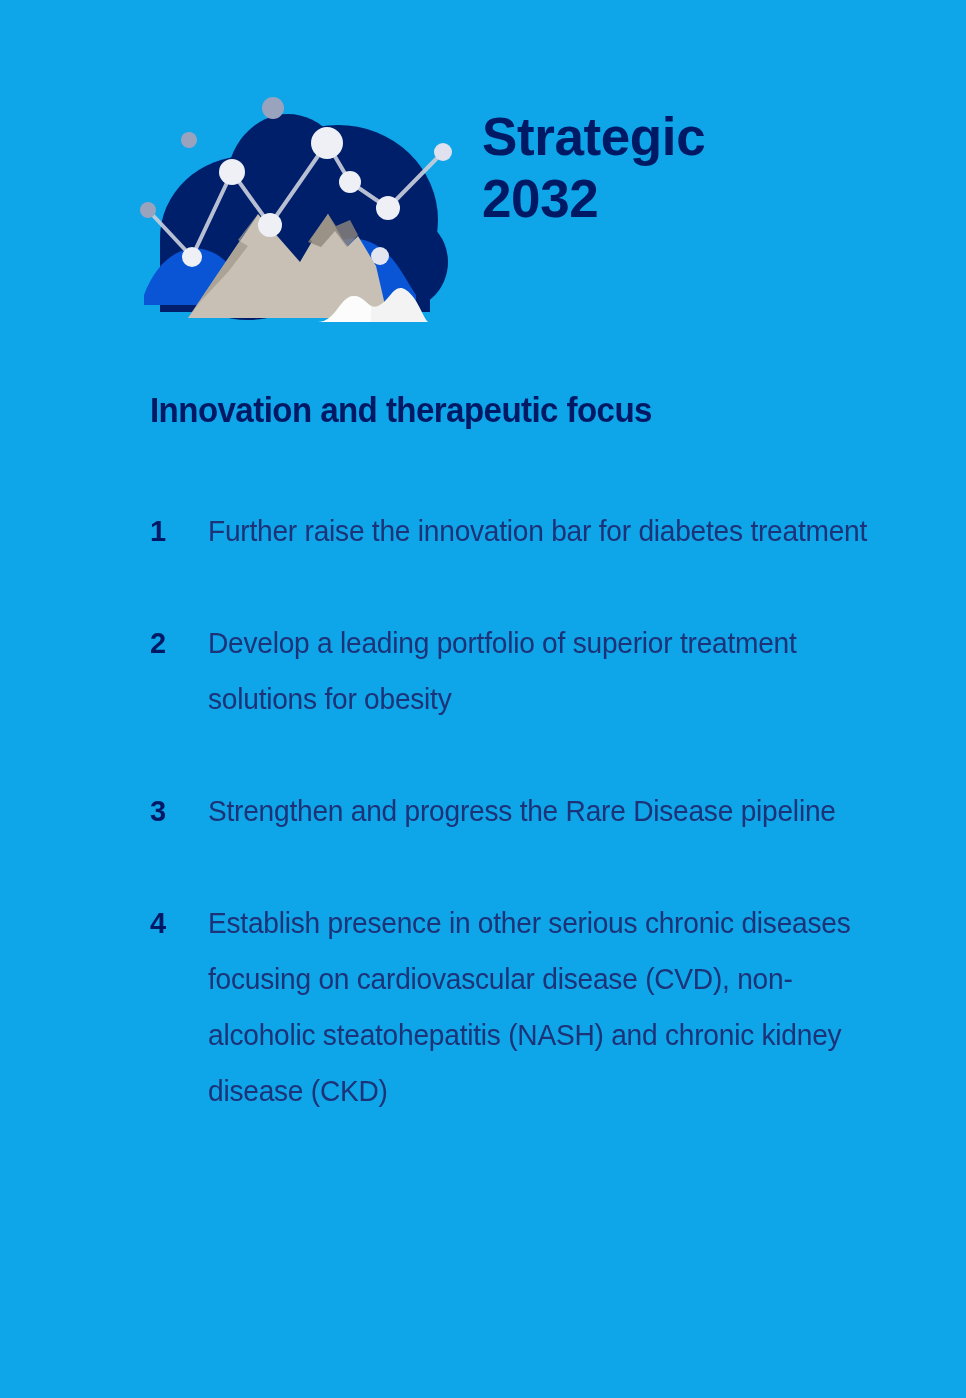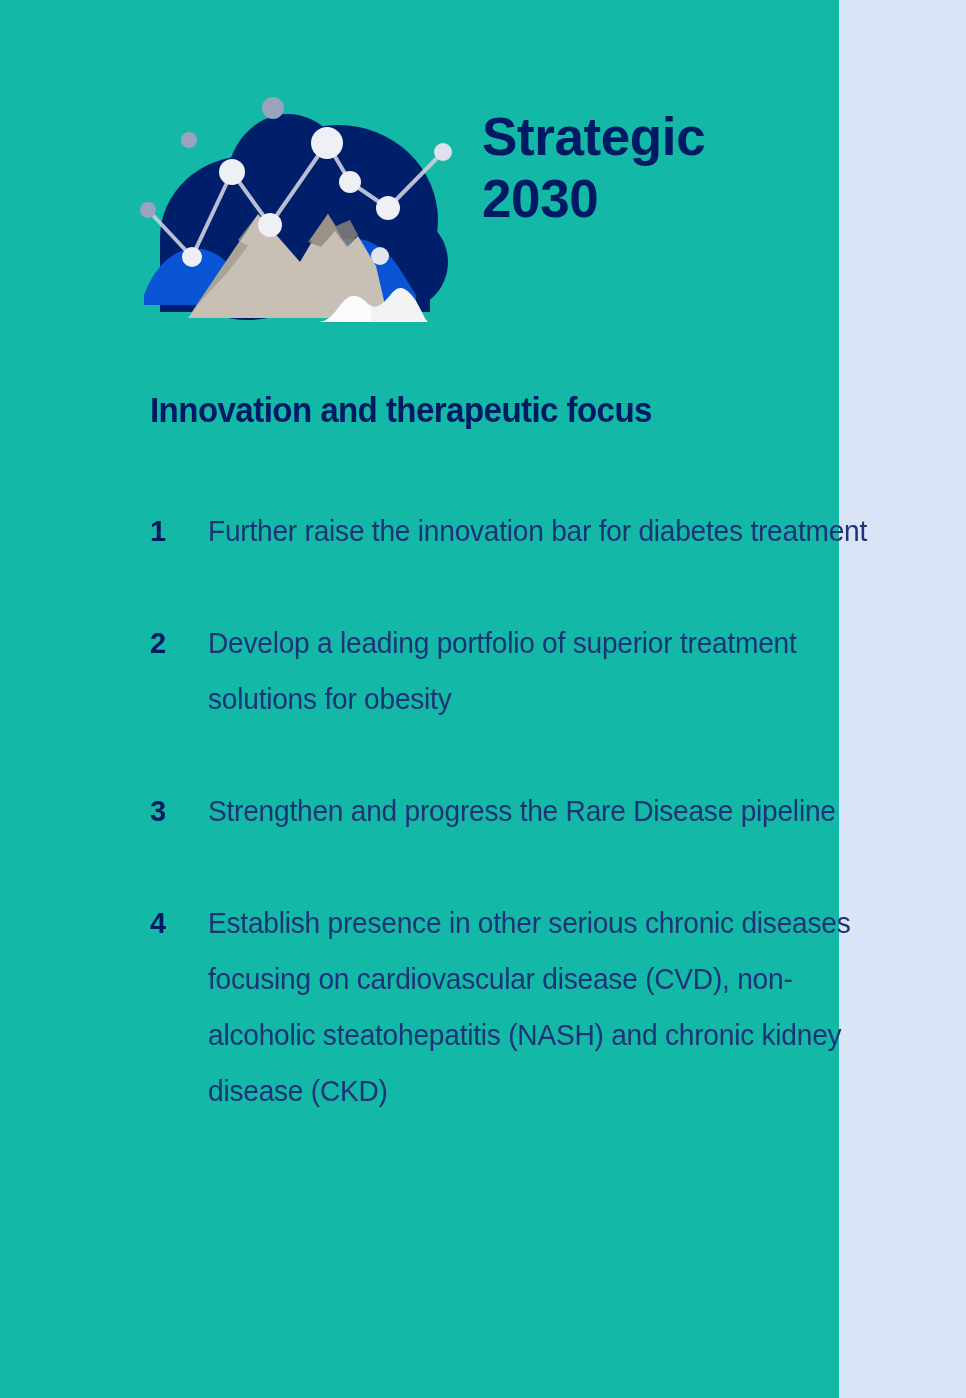--- a/index.html
+++ b/index.html
@@ -11,23 +11,23 @@
     width: 966px;
     height: 1398px;
     background: #d9e4f7;
     font-family: "Liberation Sans", sans-serif;
     overflow: hidden;
     position: relative;
   }
 
   #poster {
     position: relative;
-    width: 839px;
+    width: 966px;
     height: 1398px;
-    background: #14b8a6;
+    background: #0ea5e9;
     box-sizing: border-box;
   }
 
   
   .header {
     position: absolute;
     left: 0;
     top: 0;
     width: 966px;
     height: 360px;
@@ -173,21 +173,21 @@
             <circle cx="49" cy="50" r="8" fill="#9aa3bd"></circle>
             <circle cx="133" cy="18" r="11" fill="#9aa3bd"></circle>
             <circle cx="240" cy="166" r="9" fill="#e3e6f0"></circle>
           </g>
         </g>
       </svg>
     </div>
 
     <div class="title-block">
       <div class="title-line">Strategic</div>
-      <div class="title-line">2030</div>
+      <div class="title-line">2032</div>
     </div>
 
   </div>
 
   <div class="subheading">Innovation and therapeutic focus</div>
 
   <div class="aspiration-list">
 
     <div class="aspiration-item">
       <div class="item-number">1</div>

